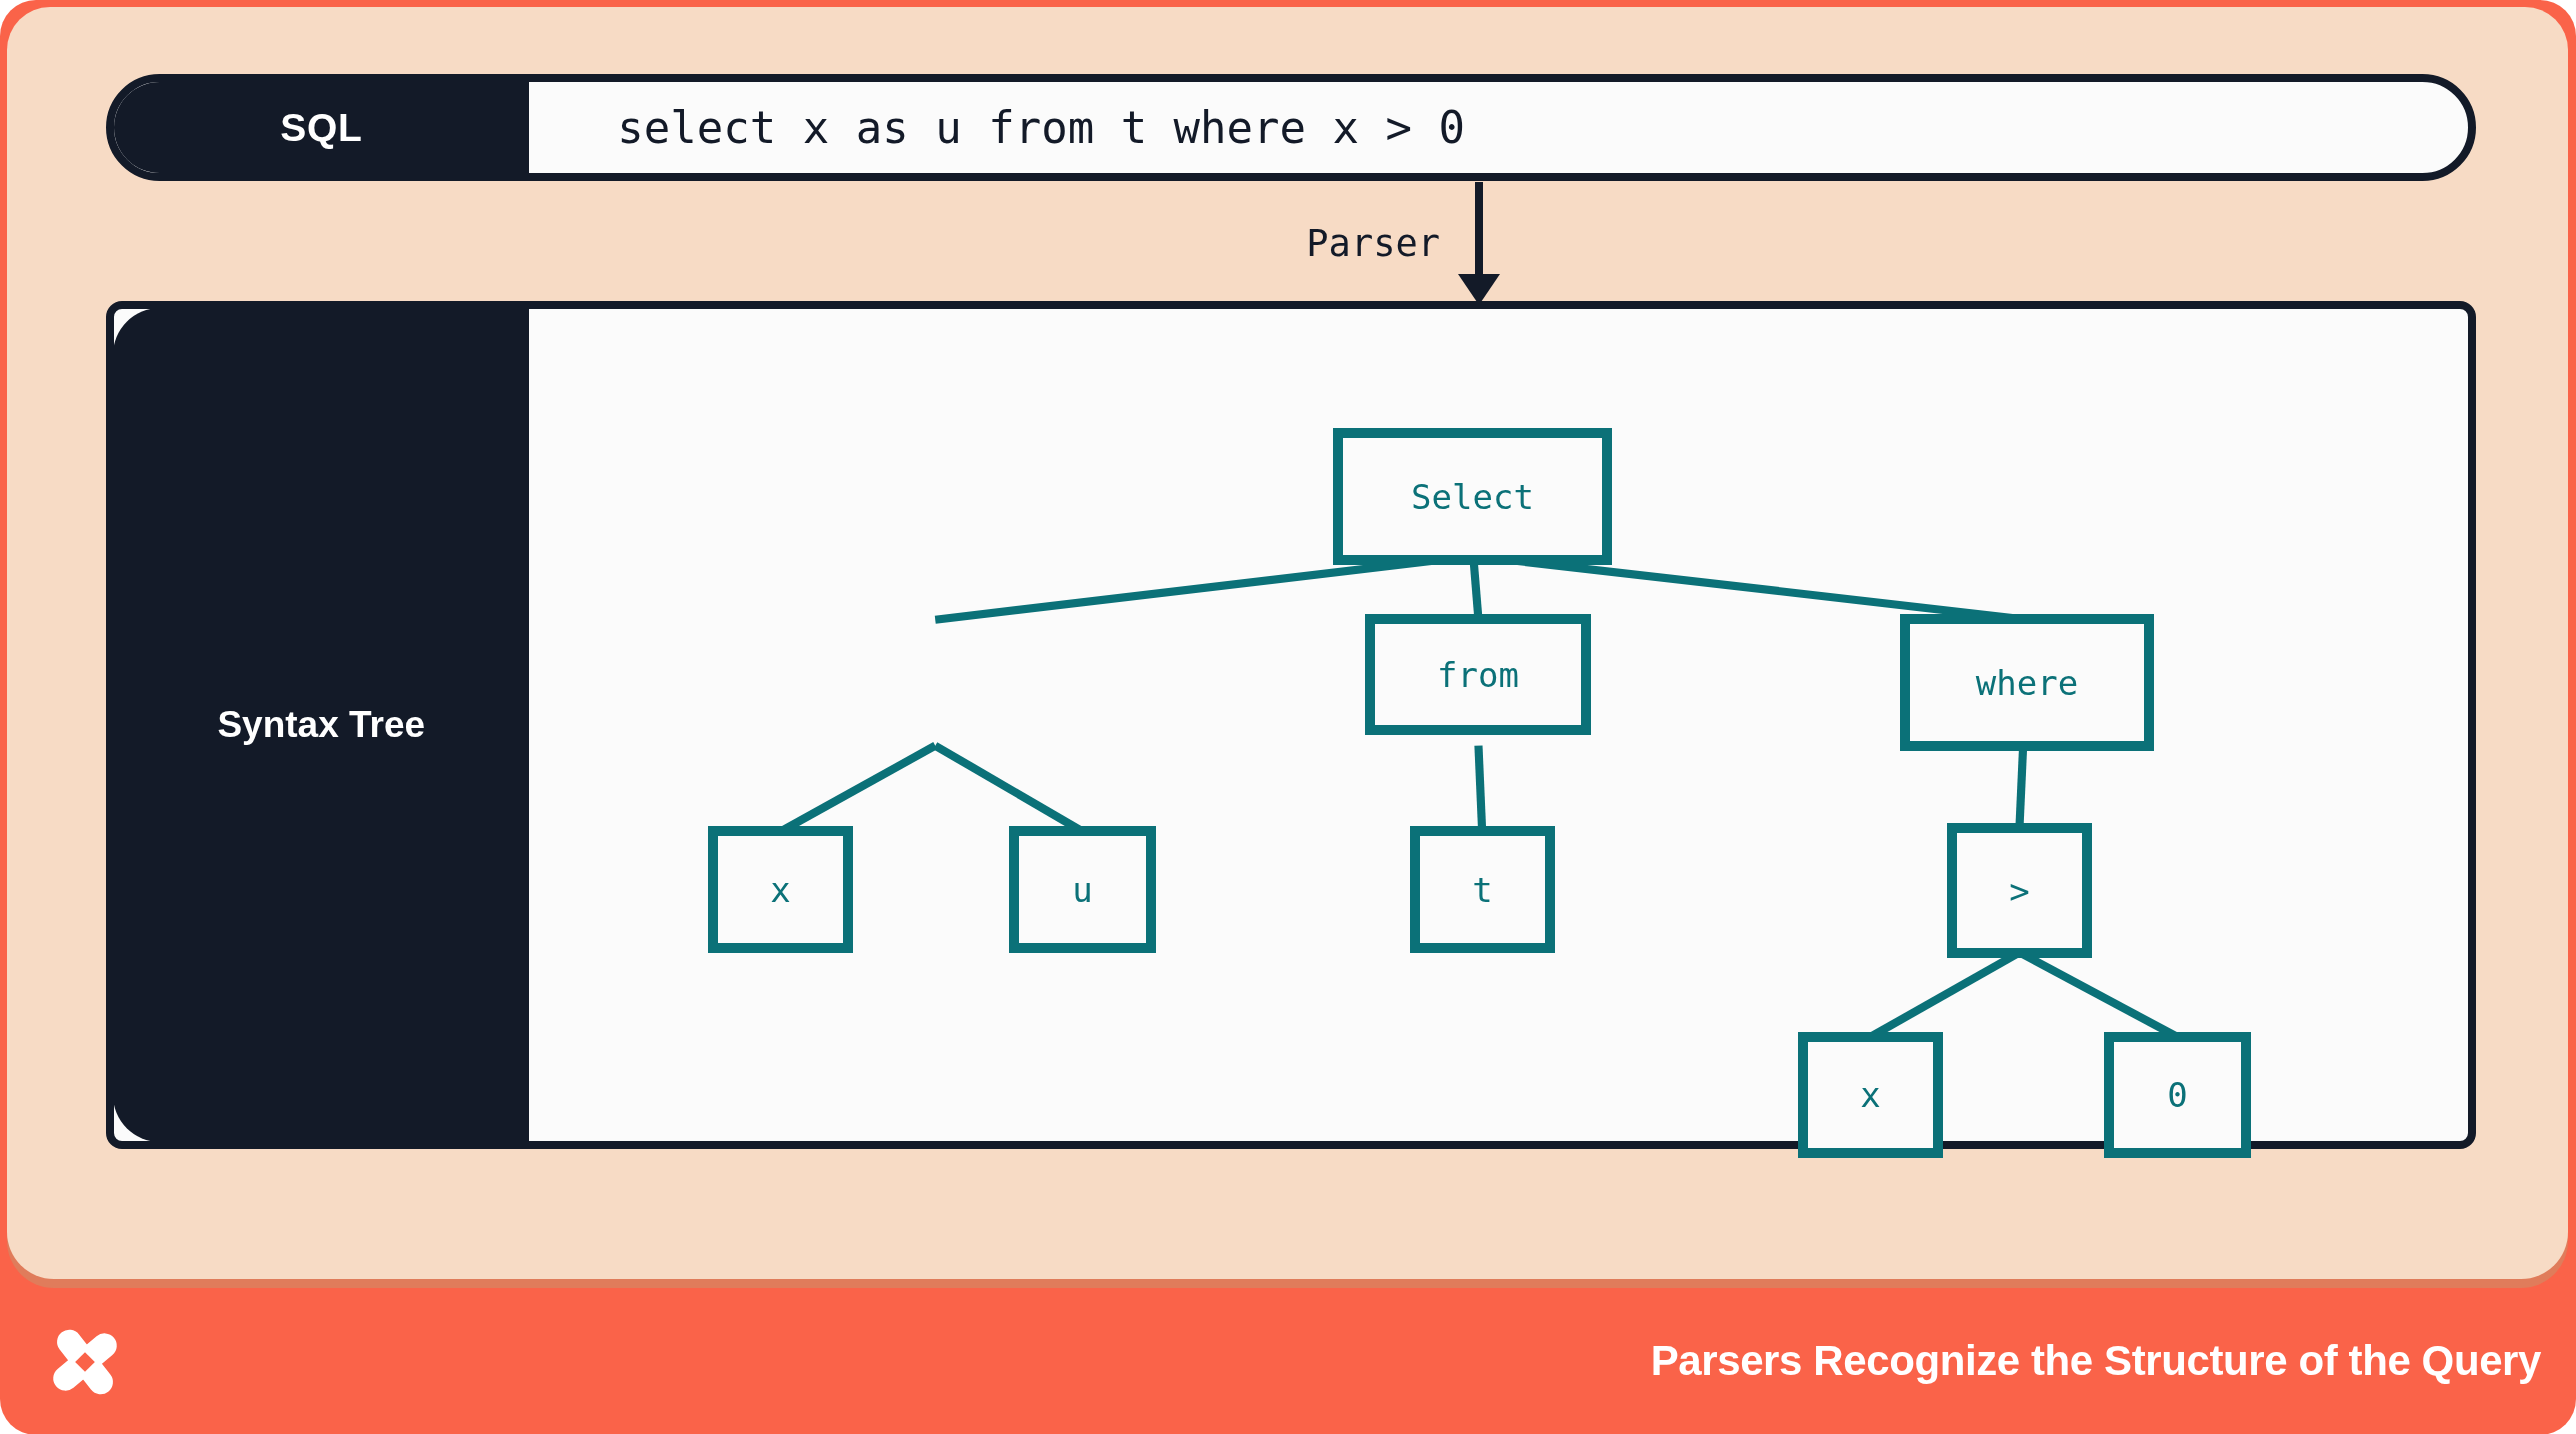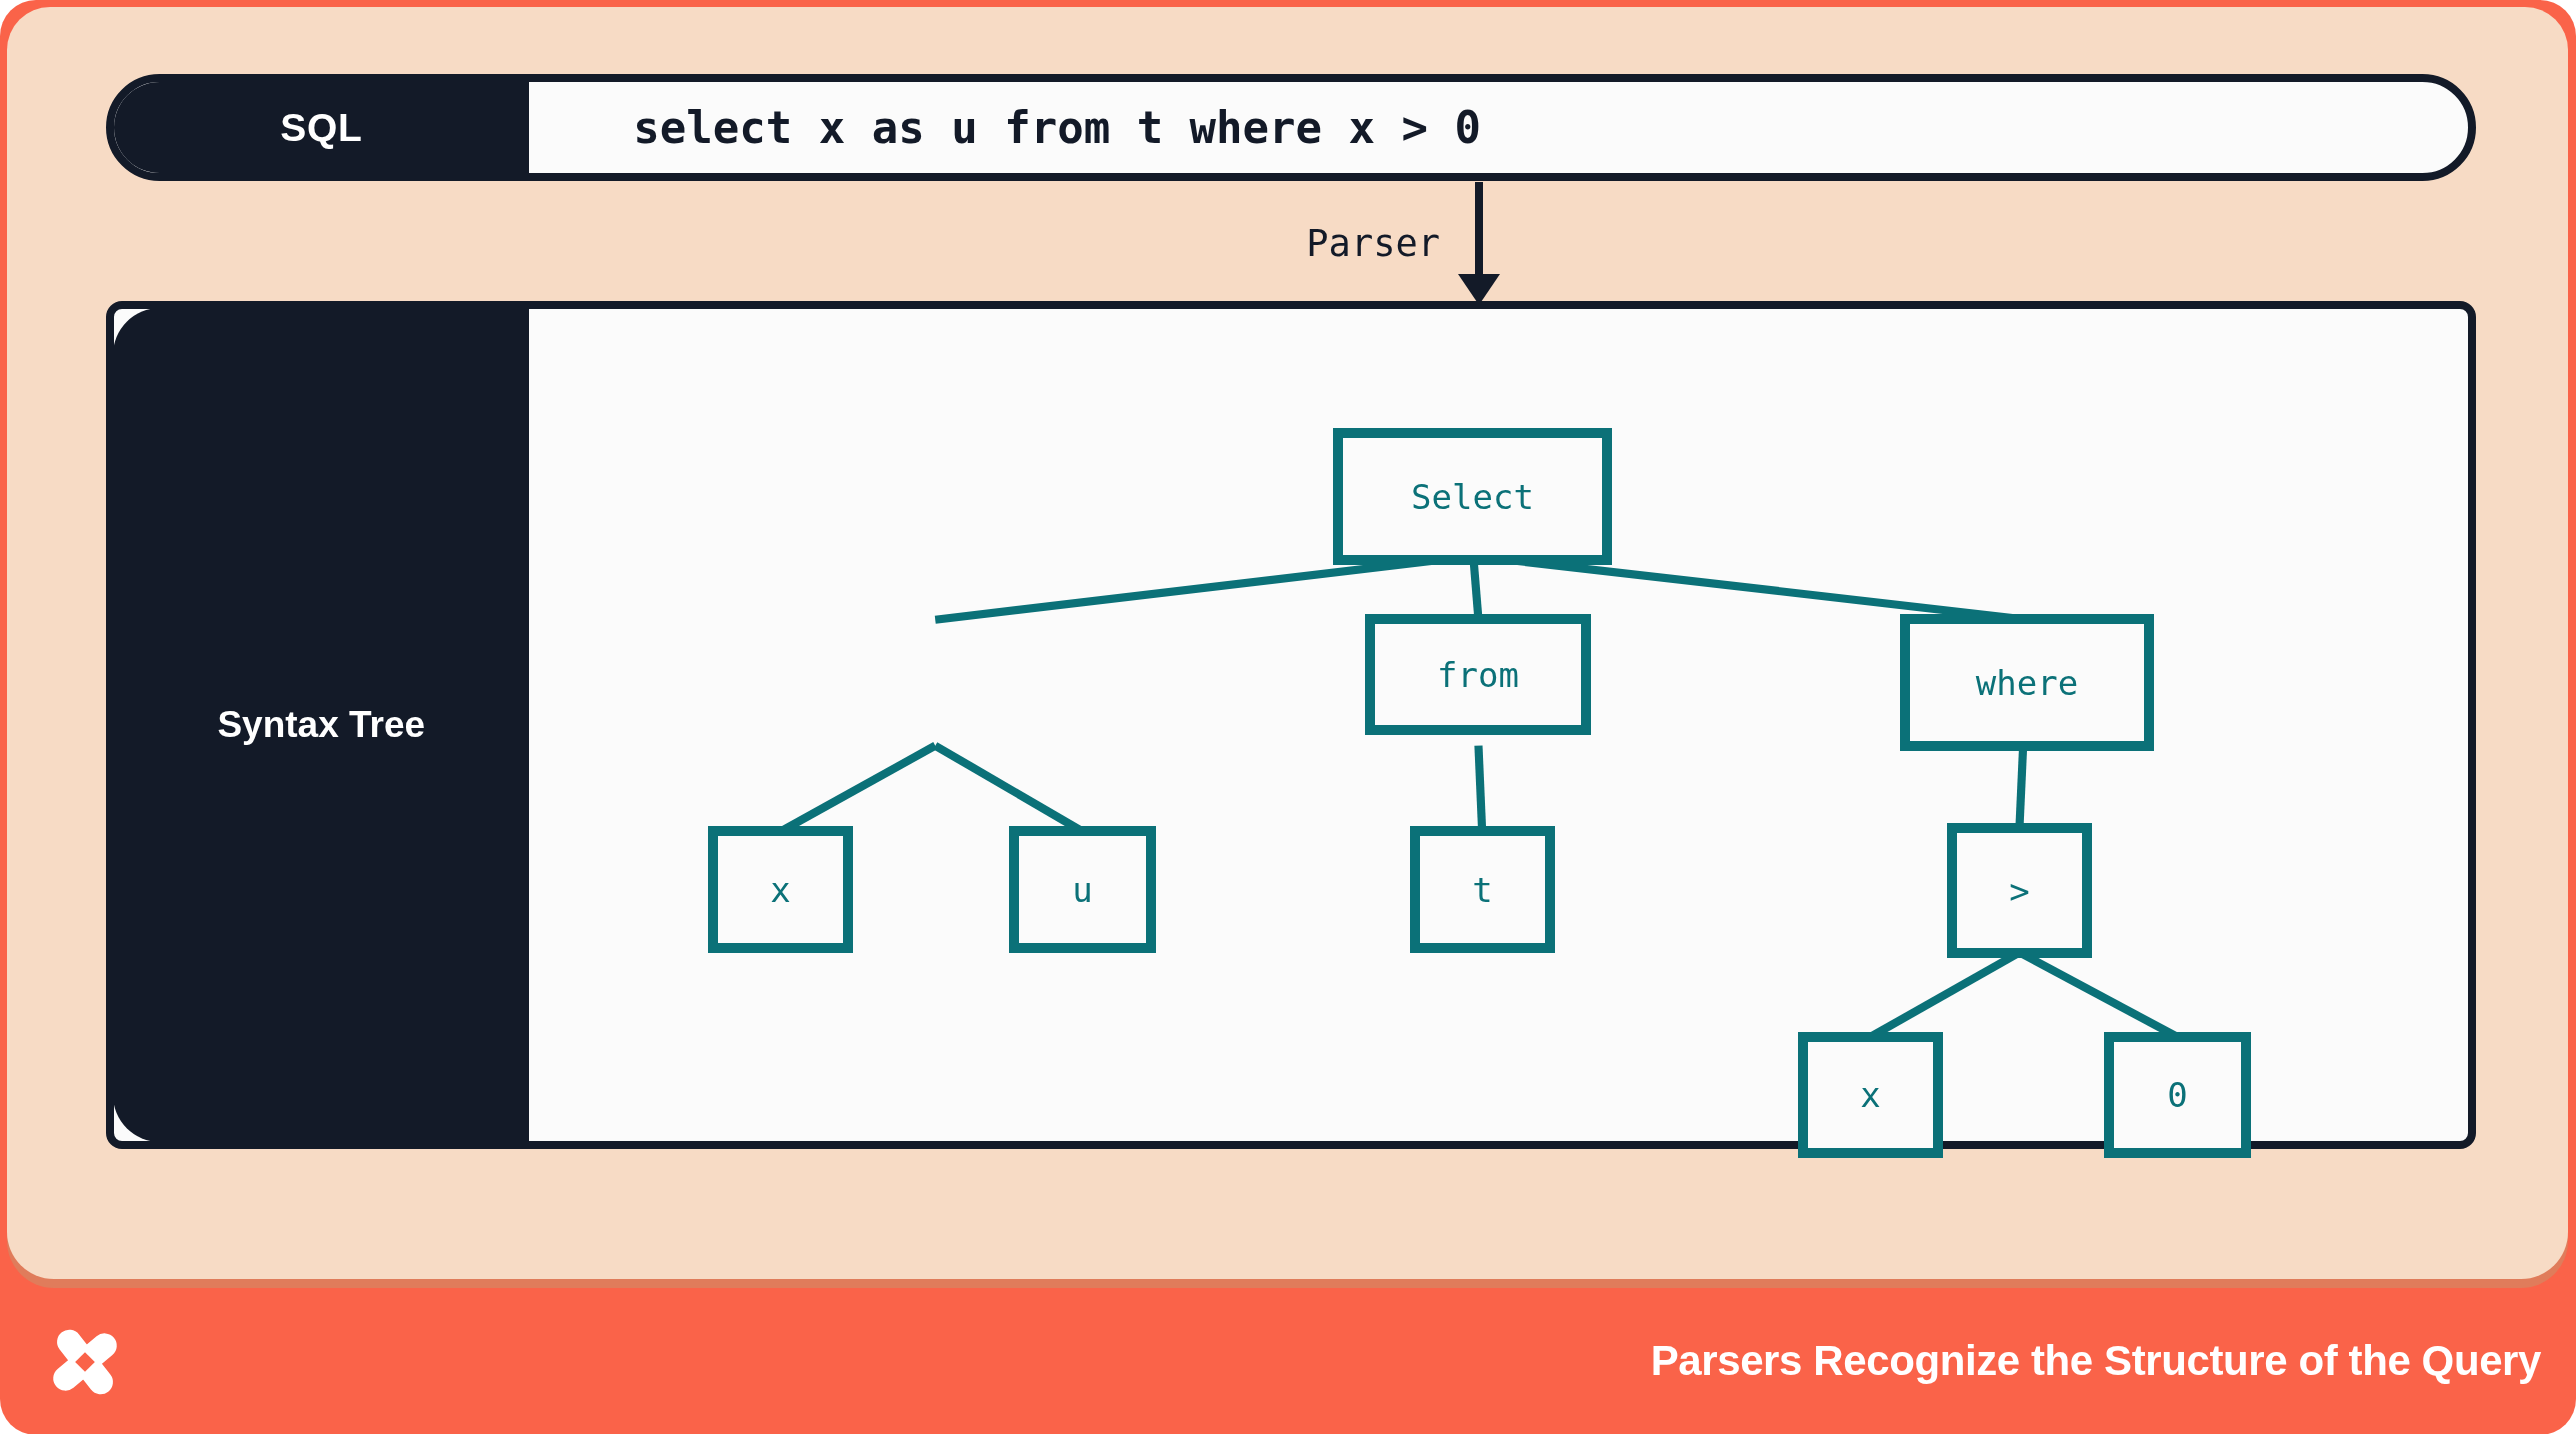--- a/index.html
+++ b/index.html
@@ -35,30 +35,29 @@
     border:8.2px solid var(--navy);
     border-radius:54px;
     background:var(--panel);
     display:flex;align-items:stretch;
     overflow:hidden;
   }
   .sql-label-sec{
     flex:0 0 416px;
     background:var(--navy);
     border-radius:46px 0 0 46px;
-    margin:-0.7px 16px -0.7px -0.7px;
+    margin:-0.7px 0 -0.7px -0.7px;
     display:flex;align-items:center;justify-content:center;
   }
   .sql-label-sec span{
     color:var(--white);font-weight:700;font-size:39px;letter-spacing:0.7px;
   }
   .sql-query-sec{
     flex:1;display:flex;align-items:center;
     padding-left:88px;
-    font-weight:bold;
   }
   .sql-query-sec span{
     font-family:"DejaVu Sans Mono", monospace;
     font-size:44px;color:var(--navy);
     white-space:pre;
   }
   
   .parser-line{
     position:absolute;left:1475px;top:182px;width:8.2px;height:95px;
     background:var(--navy);

